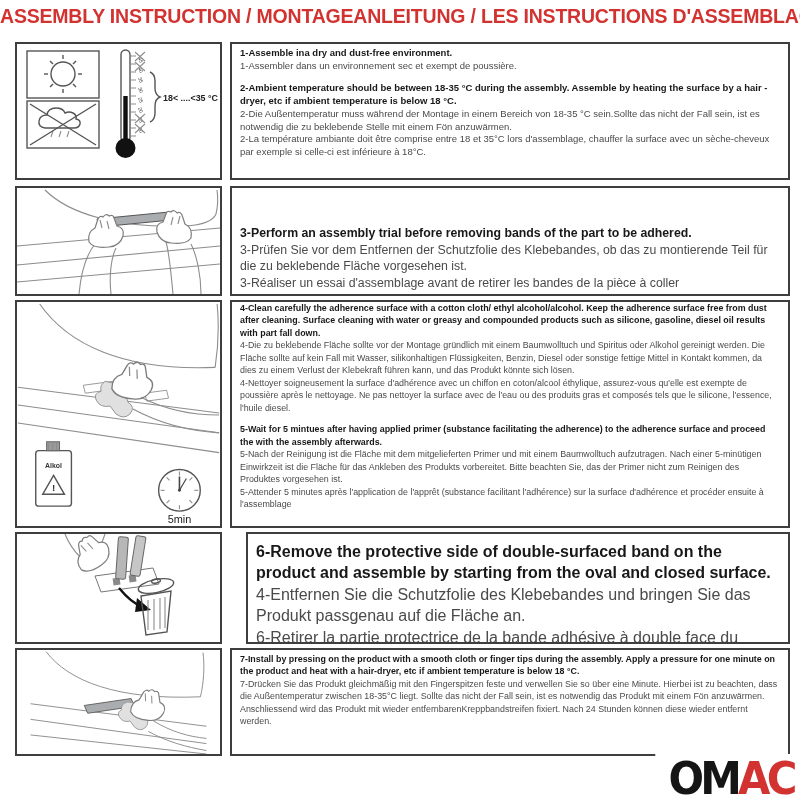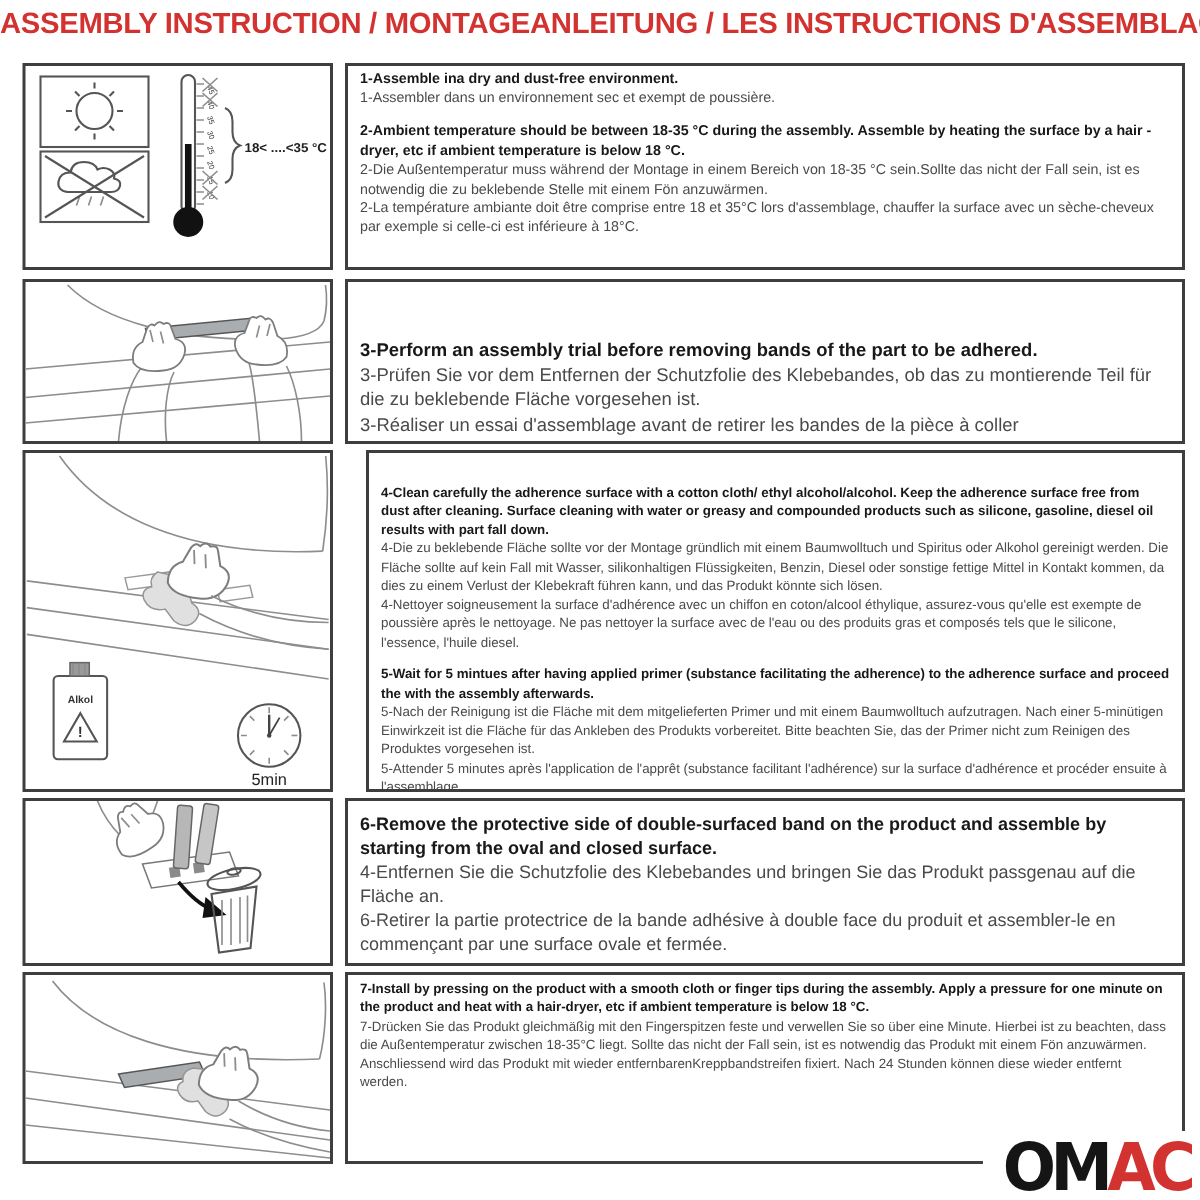--- a/index.html
+++ b/index.html
@@ -9,30 +9,30 @@
 
   #title{position:absolute;top:5px;left:0;width:100%;text-align:center;
          font-weight:bold;font-size:19.5px;letter-spacing:-0.2px;color:var(--accent-red,#d23331);
          white-space:nowrap;}
 
   .row{position:absolute;left:15px;width:775px;display:flex;gap:8px;}
   #row1{top:42px;height:138px;}
   #row2{top:186px;height:110px;}
   #row3{top:300px;height:228px;}
   #row4{top:532px;height:112px;}
-  #row5{top:648px;height:128px;}
+  #row5{top:648px;height:108px;}
 
   .illus{width:207px;min-width:207px;border:2px solid var(--border,#3e3e3e);box-sizing:border-box;background:#fff;}
   .illus svg{width:100%;height:100%;display:block;}
   .textbox{flex:1;border:2px solid var(--border,#3e3e3e);box-sizing:border-box;background:#fff;padding:3px 8px;overflow:hidden;}
 
   #row1 .textbox{font-size:9.5px;line-height:1.36;}
   #row2 .textbox{font-size:12.3px;line-height:1.34;display:flex;flex-direction:column;justify-content:flex-end;}
-  #row3 .textbox{font-size:8.9px;line-height:1.4;padding-top:20px;margin-left:14px;}
-  #row4 .textbox{font-size:12px;line-height:1.34;padding-top:7px;}
+  #row3 .textbox{font-size:8.9px;line-height:1.4;padding-top:0;}
+  #row4 .textbox{font-size:16px;line-height:1.34;padding-top:7px;margin-left:16px;}
   #row5 .textbox{font-size:8.9px;line-height:1.4;padding-top:3px;}
 
   .textbox p{margin:0;}
   .en{font-weight:bold;color:#181818;}
   .de,.fr{color:#4a4a4a;}
   .sec + .sec{margin-top:9px;}
 
   
   .ln{fill:none;stroke:#555;stroke-width:1.4;}
   .ln2{fill:none;stroke:#8d8d8d;stroke-width:1.1;}

